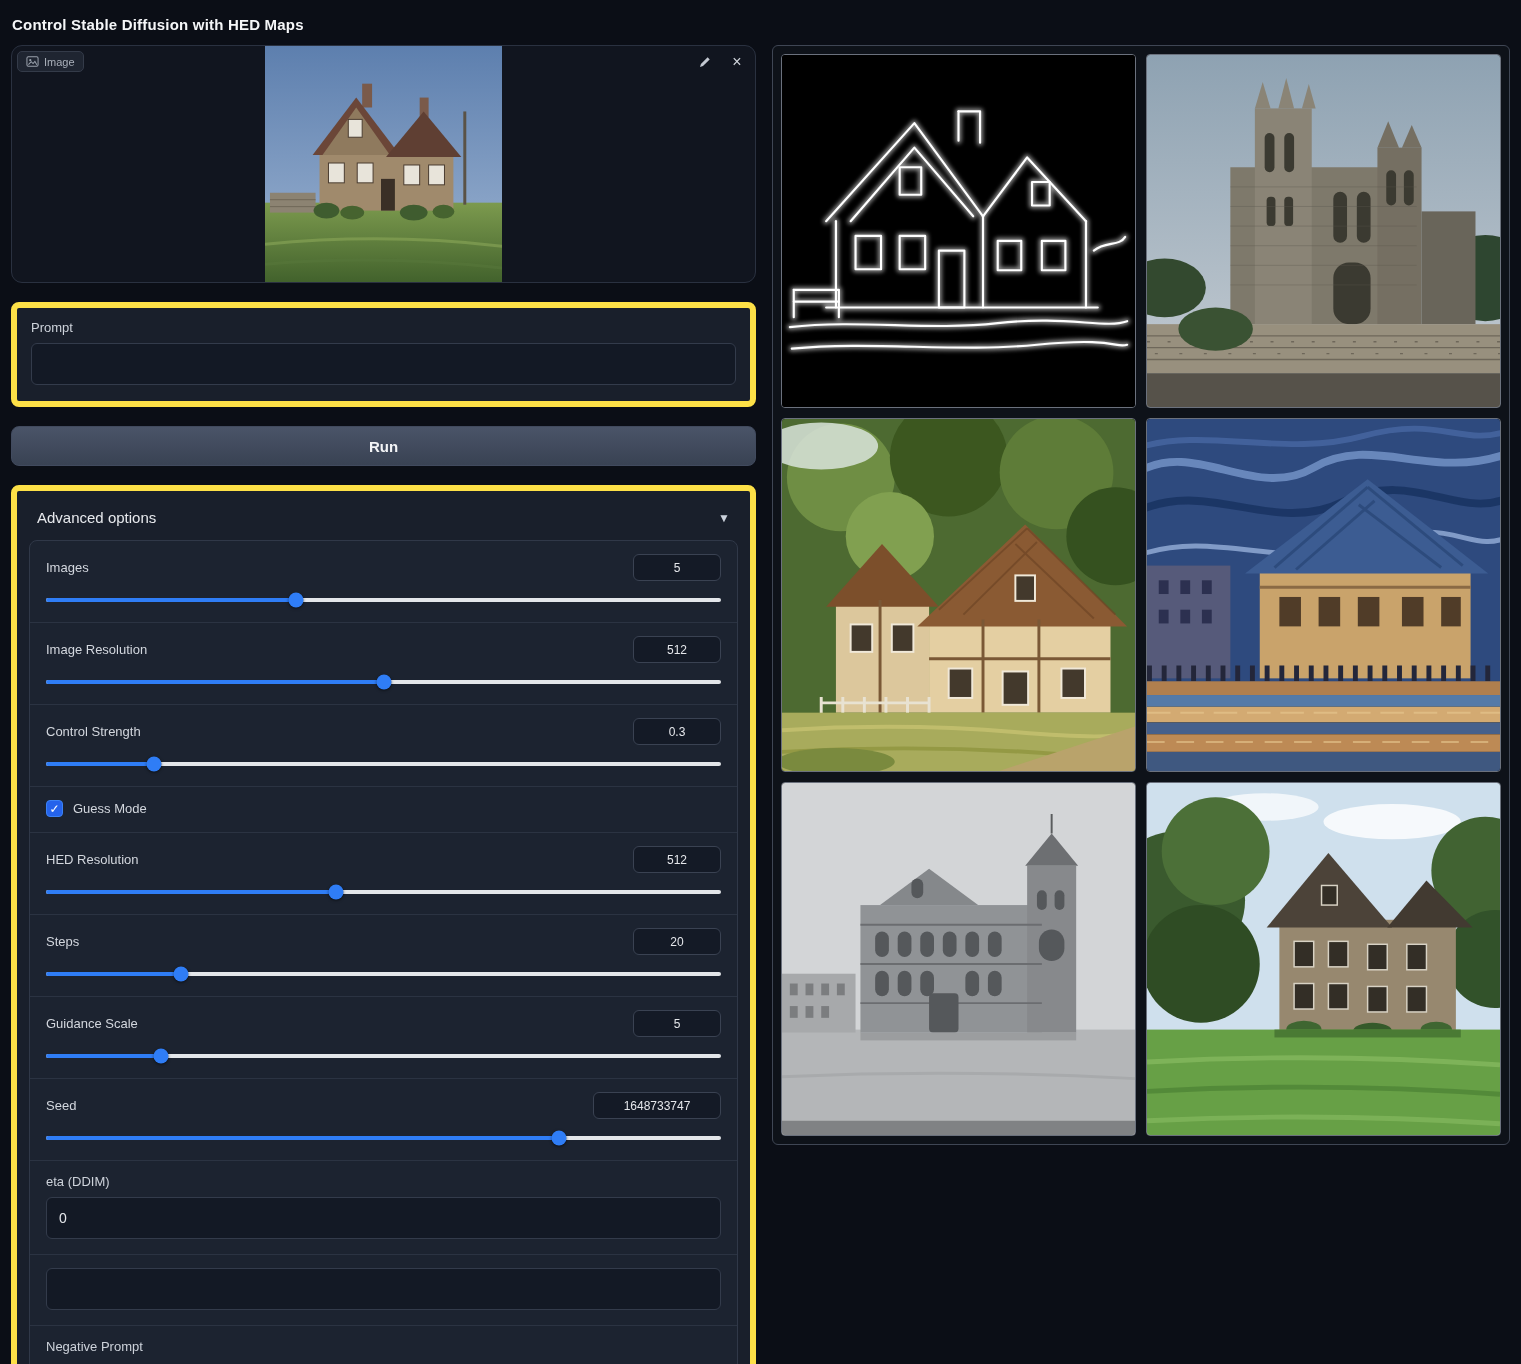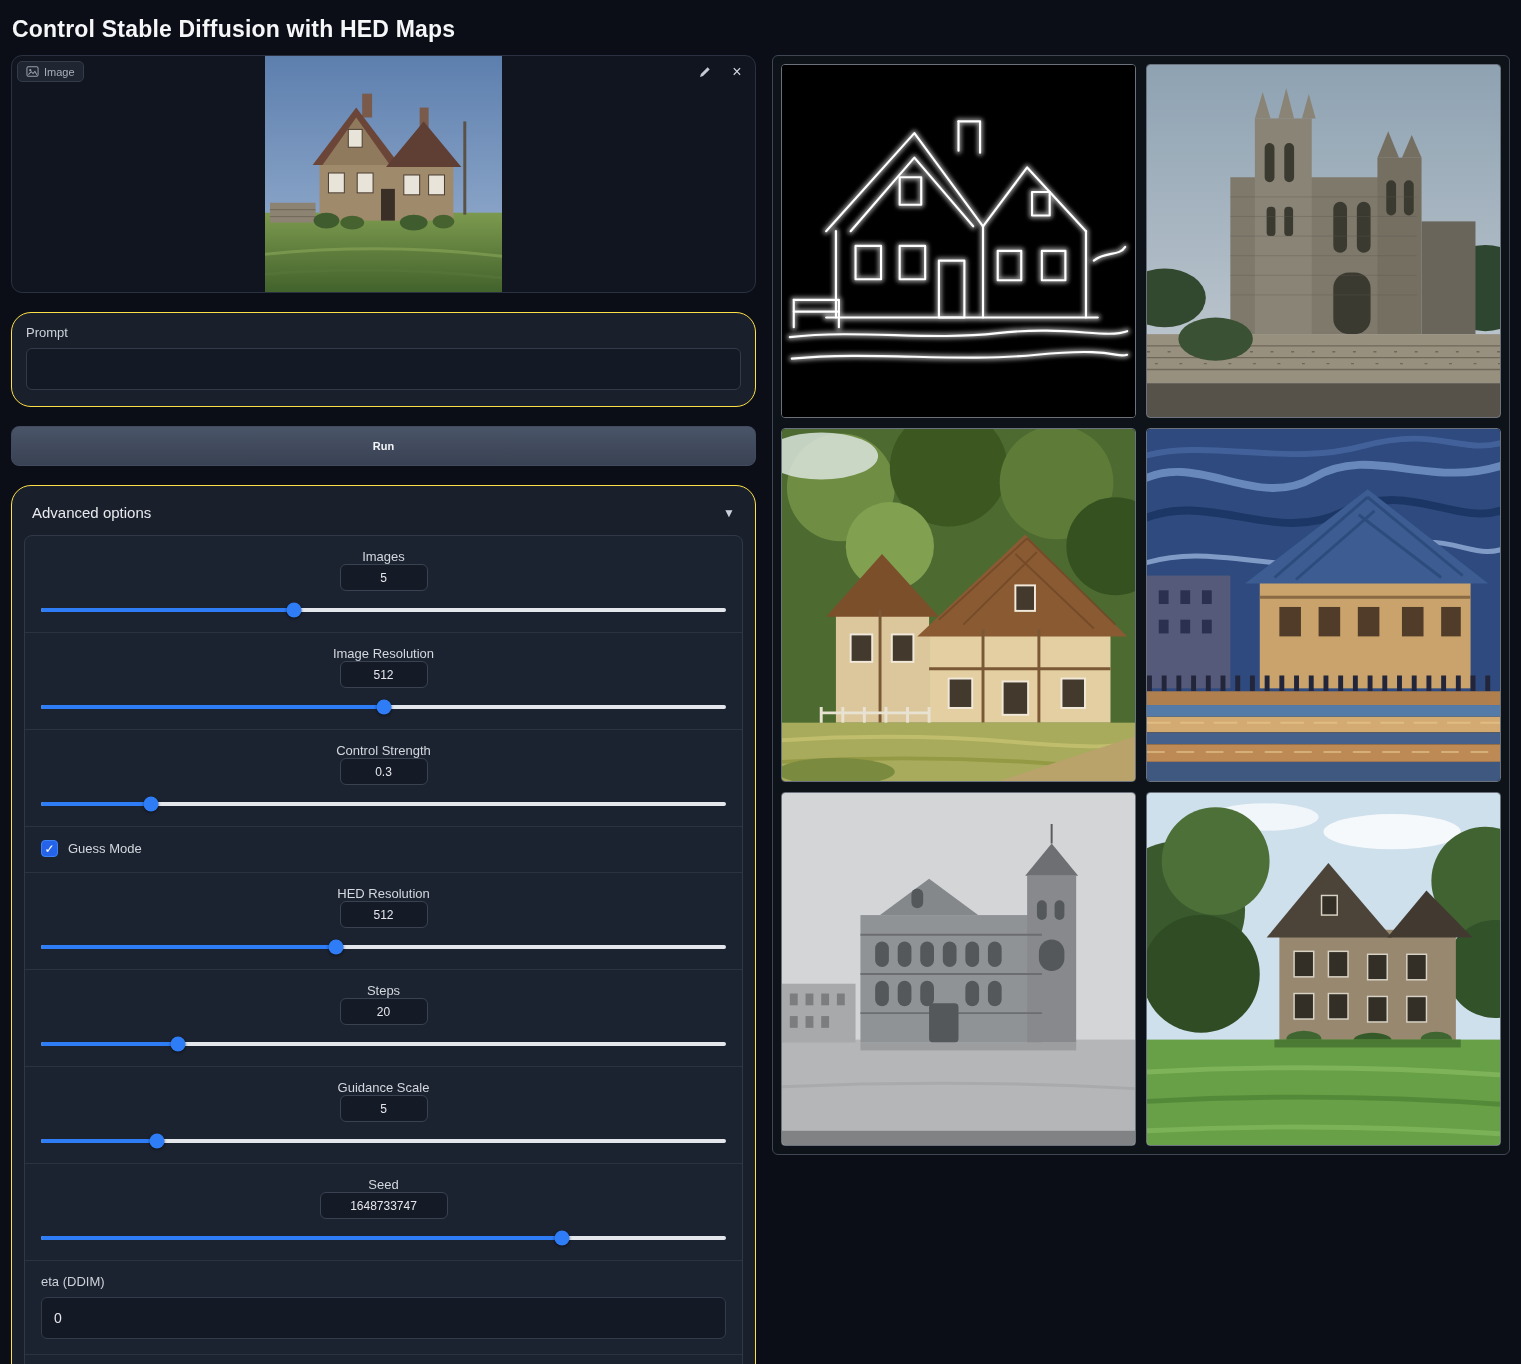--- a/index.html
+++ b/index.html
@@ -6,21 +6,21 @@
   * { box-sizing: border-box; }
   html,body { margin:0; padding:0; }
   body {
     width:1521px; height:1364px;
     background:#0b0e16; color:#e5e7eb;
     font-family:"Liberation Sans", sans-serif;
     overflow:hidden;
   }
   h1.page-title {
     margin:0; padding:16px 12px 12px 12px;
-    font-size:23px; font-weight:700; color:#f5f6f8; letter-spacing:.2px;
+    font-size:15px; font-weight:700; color:#f5f6f8; letter-spacing:.2px;
   }
   .main { display:flex; gap:16px; padding:0 11px; align-items:flex-start; }
   .left-col { width:745px; min-width:745px; display:flex; flex-direction:column; gap:19px; }
   .right-col { flex:1; }
 
   
   .img-panel {
     position:relative; height:238px;
     background:#11151f; border:1px solid #2a3140; border-radius:11px; overflow:hidden;
   }
@@ -33,46 +33,46 @@
   .img-actions { position:absolute; top:6px; right:8px; z-index:3; display:flex; gap:12px; }
   .icon-btn {
     width:20px; height:20px; display:flex; align-items:center; justify-content:center;
     background:none; border:none; padding:0; color:#cfd3da; font-size:16px; line-height:1; cursor:pointer;
     font-family:inherit;
   }
   .photo { position:absolute; inset:0; display:flex; justify-content:center; }
   .photo svg { height:100%; }
 
   
-  .block { background:#191f2b; border:1px solid #fde047; border-radius:20px; }
+  .block { background:#191f2b; border:6px solid #fde047; border-radius:8px; }
   .prompt-block { padding:12px 14px 16px 14px; }
   .block-label { display:block; font-size:13px; color:#cdd2da; margin-bottom:8px; }
   .text-input {
     width:100%; height:42px; background:#131925; border:1px solid #333b4b; border-radius:6px;
     color:#e5e7eb; font-size:14px; padding:0 12px; outline:none; font-family:inherit;
   }
 
   .run-btn {
     height:40px; width:100%;
     border:1px solid #414a5e; border-radius:8px;
     background:linear-gradient(180deg,#4a5468 0%,#394253 100%);
-    color:#f3f4f6; font-weight:700; font-size:11px; font-family:inherit; cursor:pointer;
+    color:#f3f4f6; font-weight:700; font-size:15px; font-family:inherit; cursor:pointer;
   }
 
   
   .advanced { padding:12px; }
   .adv-header {
     display:flex; justify-content:space-between; align-items:center;
     padding:6px 8px 14px 8px; cursor:pointer; font-size:15px; color:#e7e9ed;
   }
   .adv-arrow { font-size:12px; color:#cbd2dc; }
   .form { background:#1c2330; border:1px solid #303848; border-radius:8px; overflow:hidden; }
   .row { padding:13px 16px 15px 16px; border-top:1px solid #2b3342; }
   .row:first-child { border-top:none; }
-  .row-head { display:flex; justify-content:space-between; align-items:center; margin-bottom:11px;flex-direction:column; }
+  .row-head { display:flex; justify-content:space-between; align-items:center; margin-bottom:11px; }
   .row-label { font-size:13px; color:#d3d7de; }
   .num-input {
     width:88px; height:27px; background:#141a26; border:1px solid #3a4252; border-radius:6px;
     color:#e5e7eb; font-size:12px; text-align:center; outline:none; font-family:inherit;
   }
   .num-input.wide { width:128px; }
   .sl { position:relative; height:15px; cursor:pointer; }
   .sl-track { position:absolute; left:0; right:0; top:6px; height:4px; background:#e3e6ea; border-radius:2px; }
   .sl-fill { position:absolute; left:0; top:6px; height:4px; background:#2f7df6; border-radius:2px; }
   .sl-handle {

